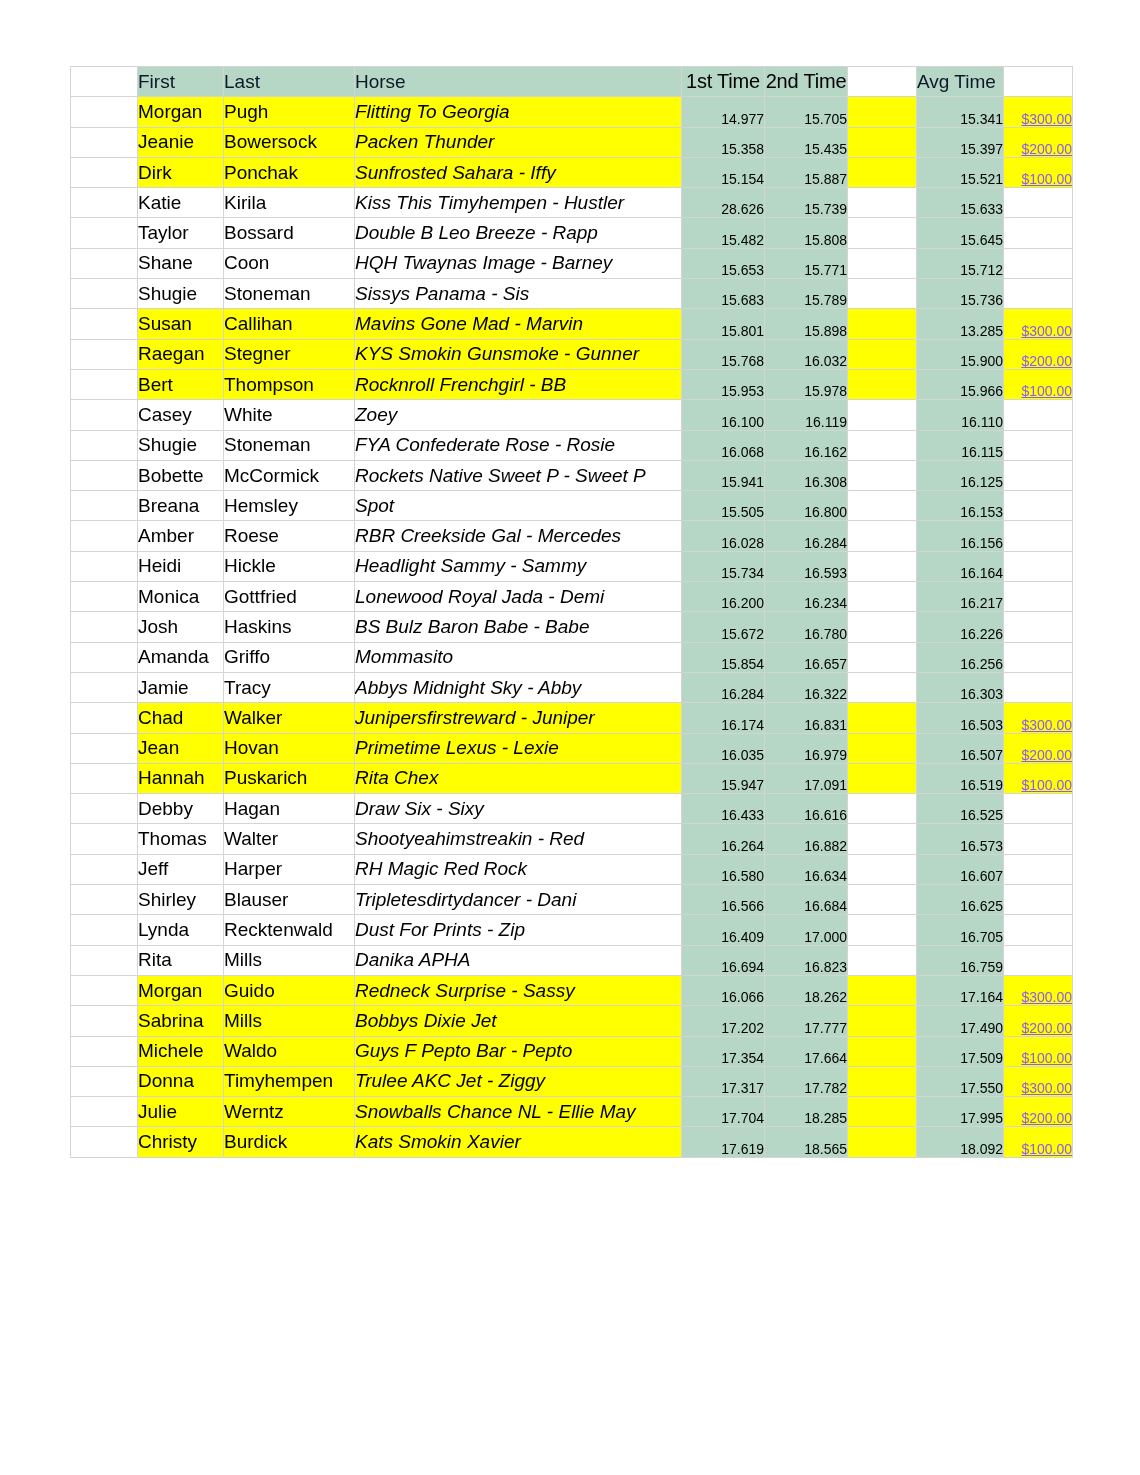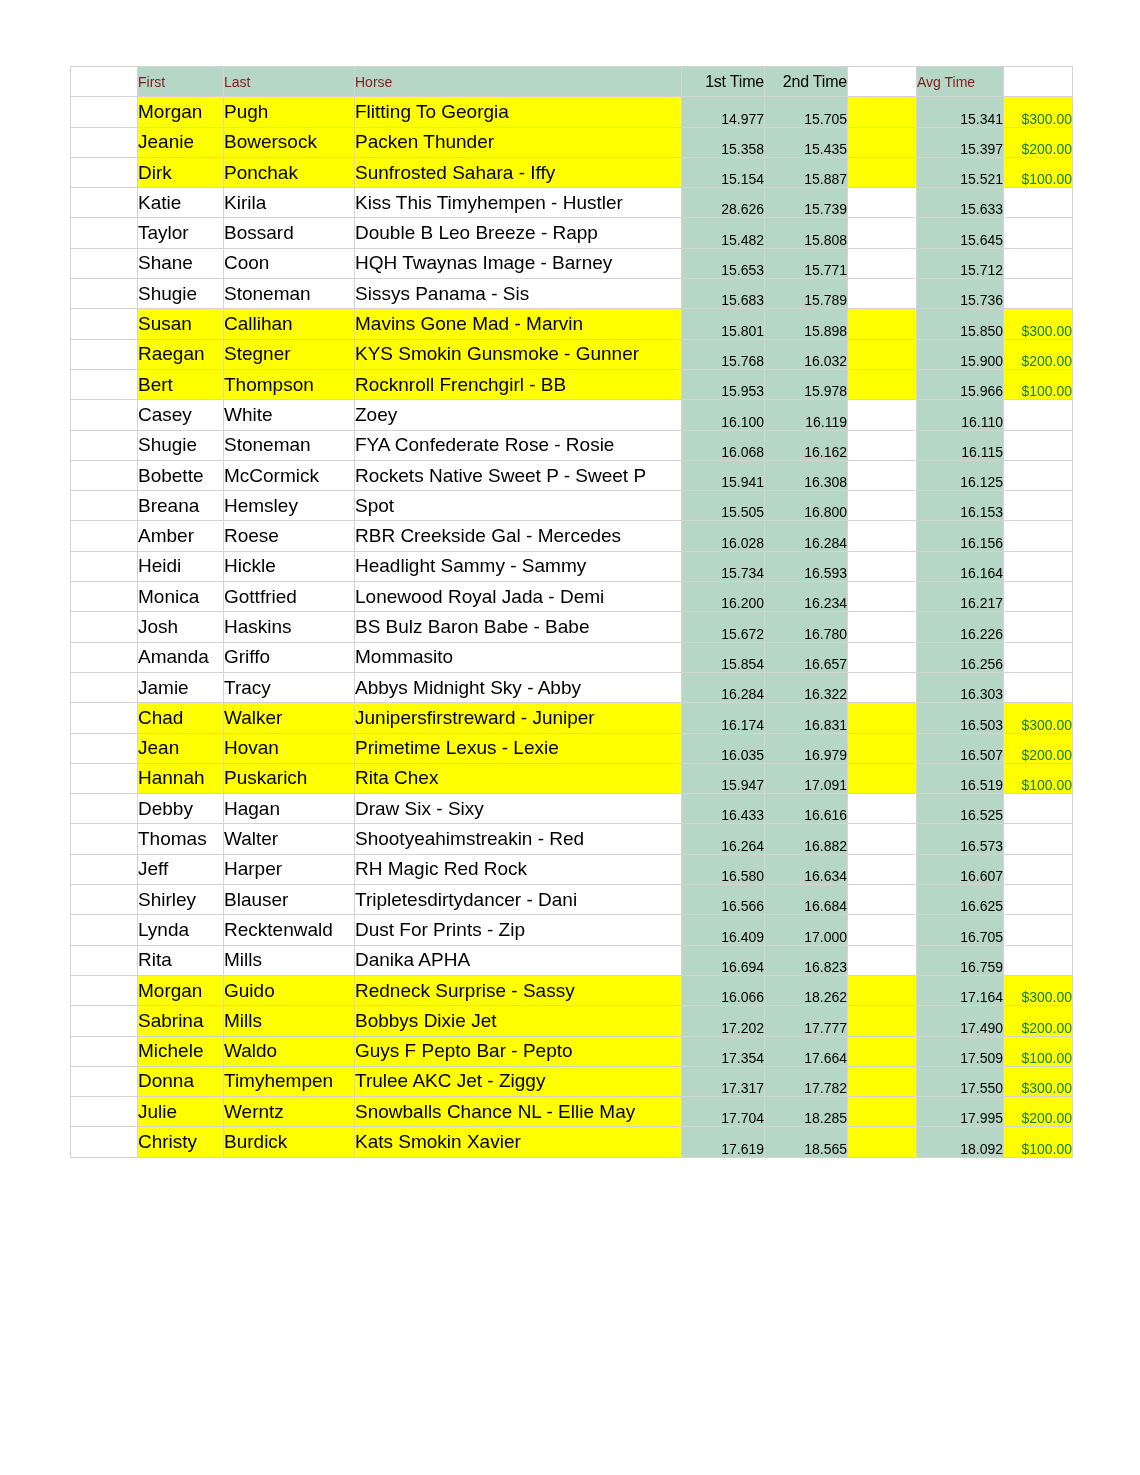--- a/index.html
+++ b/index.html
@@ -63,54 +63,56 @@
     vertical-align: middle;
     text-align: left;
   }
   .txt-horse {
     font-size: 19px;
     color: #000000;
     padding-left: 8px;
     padding-right: 2px;
     vertical-align: middle;
     text-align: left;
+    font-style: italic;
   }
   .txt-num {
     font-size: 14px;
     color: #000000;
     padding-right: 7px;
     vertical-align: bottom;
     padding-bottom: 3px;
     text-align: right;
   }
   .txt-money {
     font-size: 14px;
-    color: #15803d;
+    color: #8b5cf6;
     padding-right: 5px;
     padding-left: 3px;
     vertical-align: bottom;
     padding-bottom: 3px;
     text-align: right;
+    text-decoration: underline;
   }
   .hdr {
     font-weight: bold;
-    font-size: 14px;
-    color: #7f1d1d;
+    font-size: 19px;
+    color: #0f172a;
     vertical-align: middle;
   }
   .hdr-left {
     text-align: left;
     padding-left: 7px;
   }
   .hdr-t {
     font-weight: bold;
-    font-size: 16px;
+    font-size: 20px;
     color: #000000;
     vertical-align: middle;
-    text-align: right;
+    text-align: center;
     letter-spacing: -0.2px;
   }
 </style>
 </head>
 <body>
 
 <div id="sheet">
   <table class="grid">
     <colgroup>
       <col class="c-blank">
@@ -215,21 +217,21 @@
           <td class="fill-white txt-money"></td>
         </tr>
         <tr>
           <td class="fill-white"></td>
           <td class="fill-yellow txt-name">Susan</td>
           <td class="fill-yellow txt-name">Callihan</td>
           <td class="fill-yellow txt-horse">Mavins Gone Mad - Marvin</td>
           <td class="fill-green txt-num">15.801</td>
           <td class="fill-green txt-num">15.898</td>
           <td class="fill-yellow"></td>
-          <td class="fill-green txt-num">15.850</td>
+          <td class="fill-green txt-num">13.285</td>
           <td class="fill-yellow txt-money">$300.00</td>
         </tr>
         <tr>
           <td class="fill-white"></td>
           <td class="fill-yellow txt-name">Raegan</td>
           <td class="fill-yellow txt-name">Stegner</td>
           <td class="fill-yellow txt-horse">KYS Smokin Gunsmoke - Gunner</td>
           <td class="fill-green txt-num">15.768</td>
           <td class="fill-green txt-num">16.032</td>
           <td class="fill-yellow"></td>

